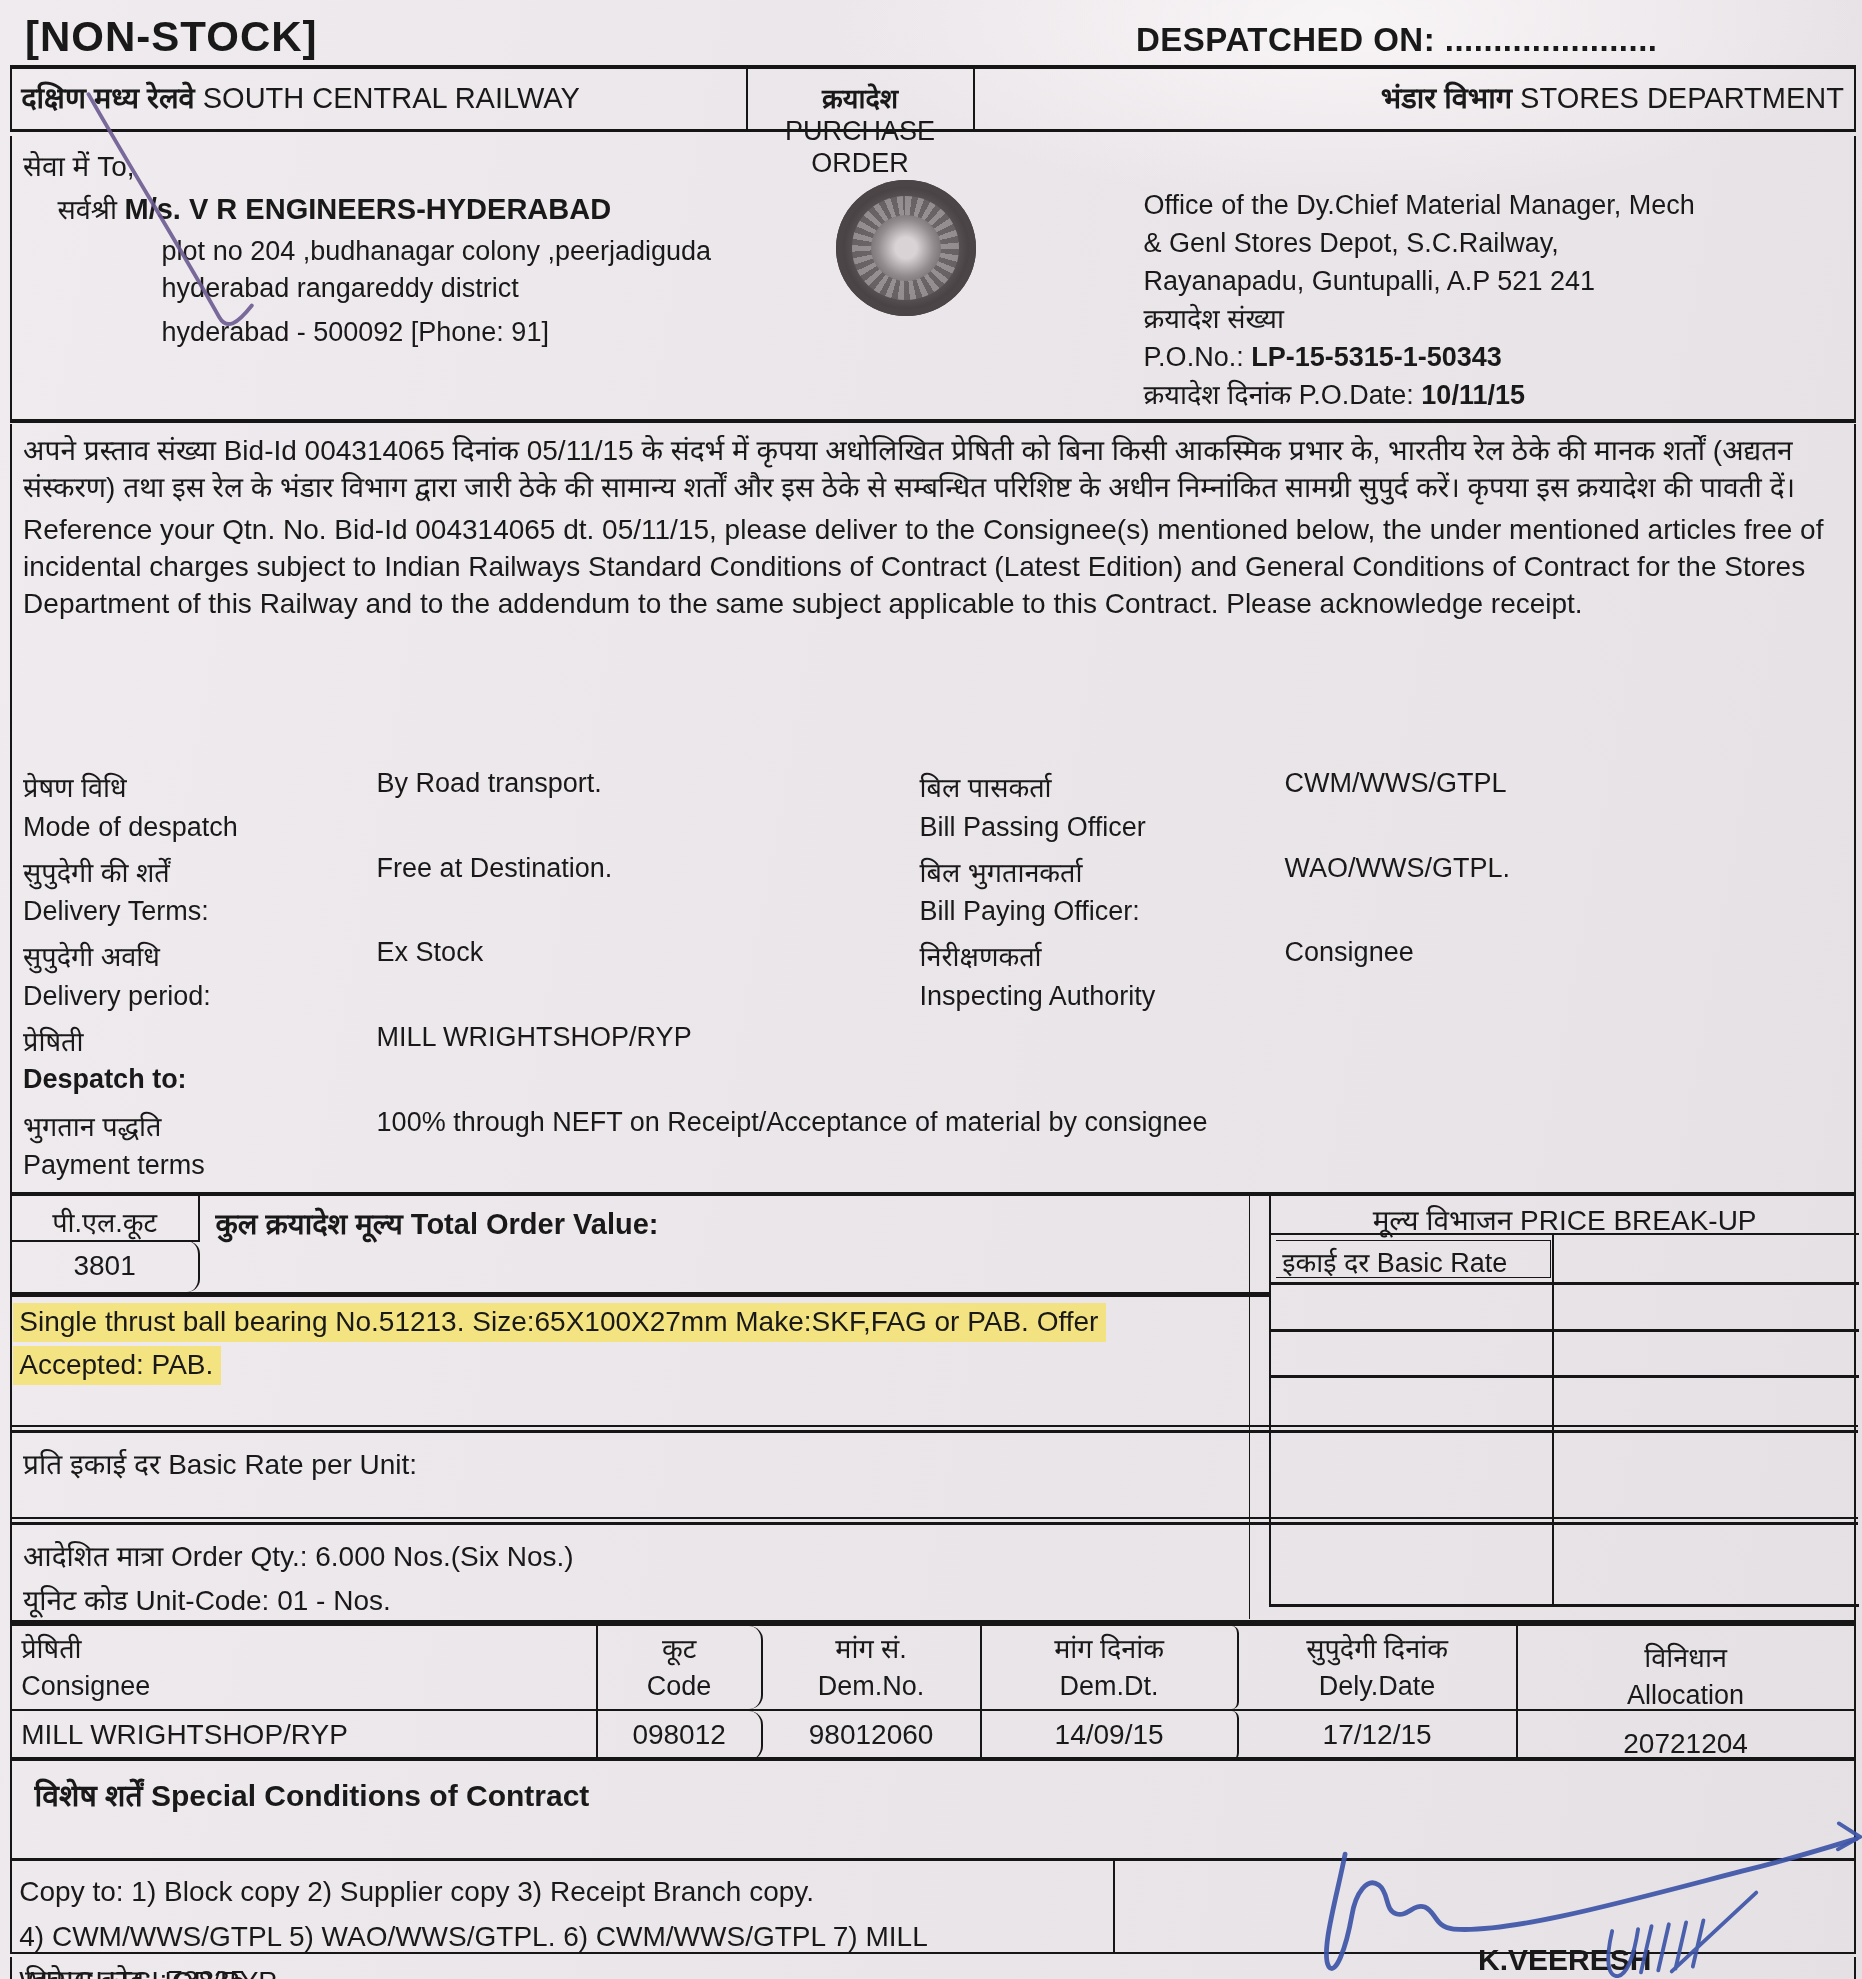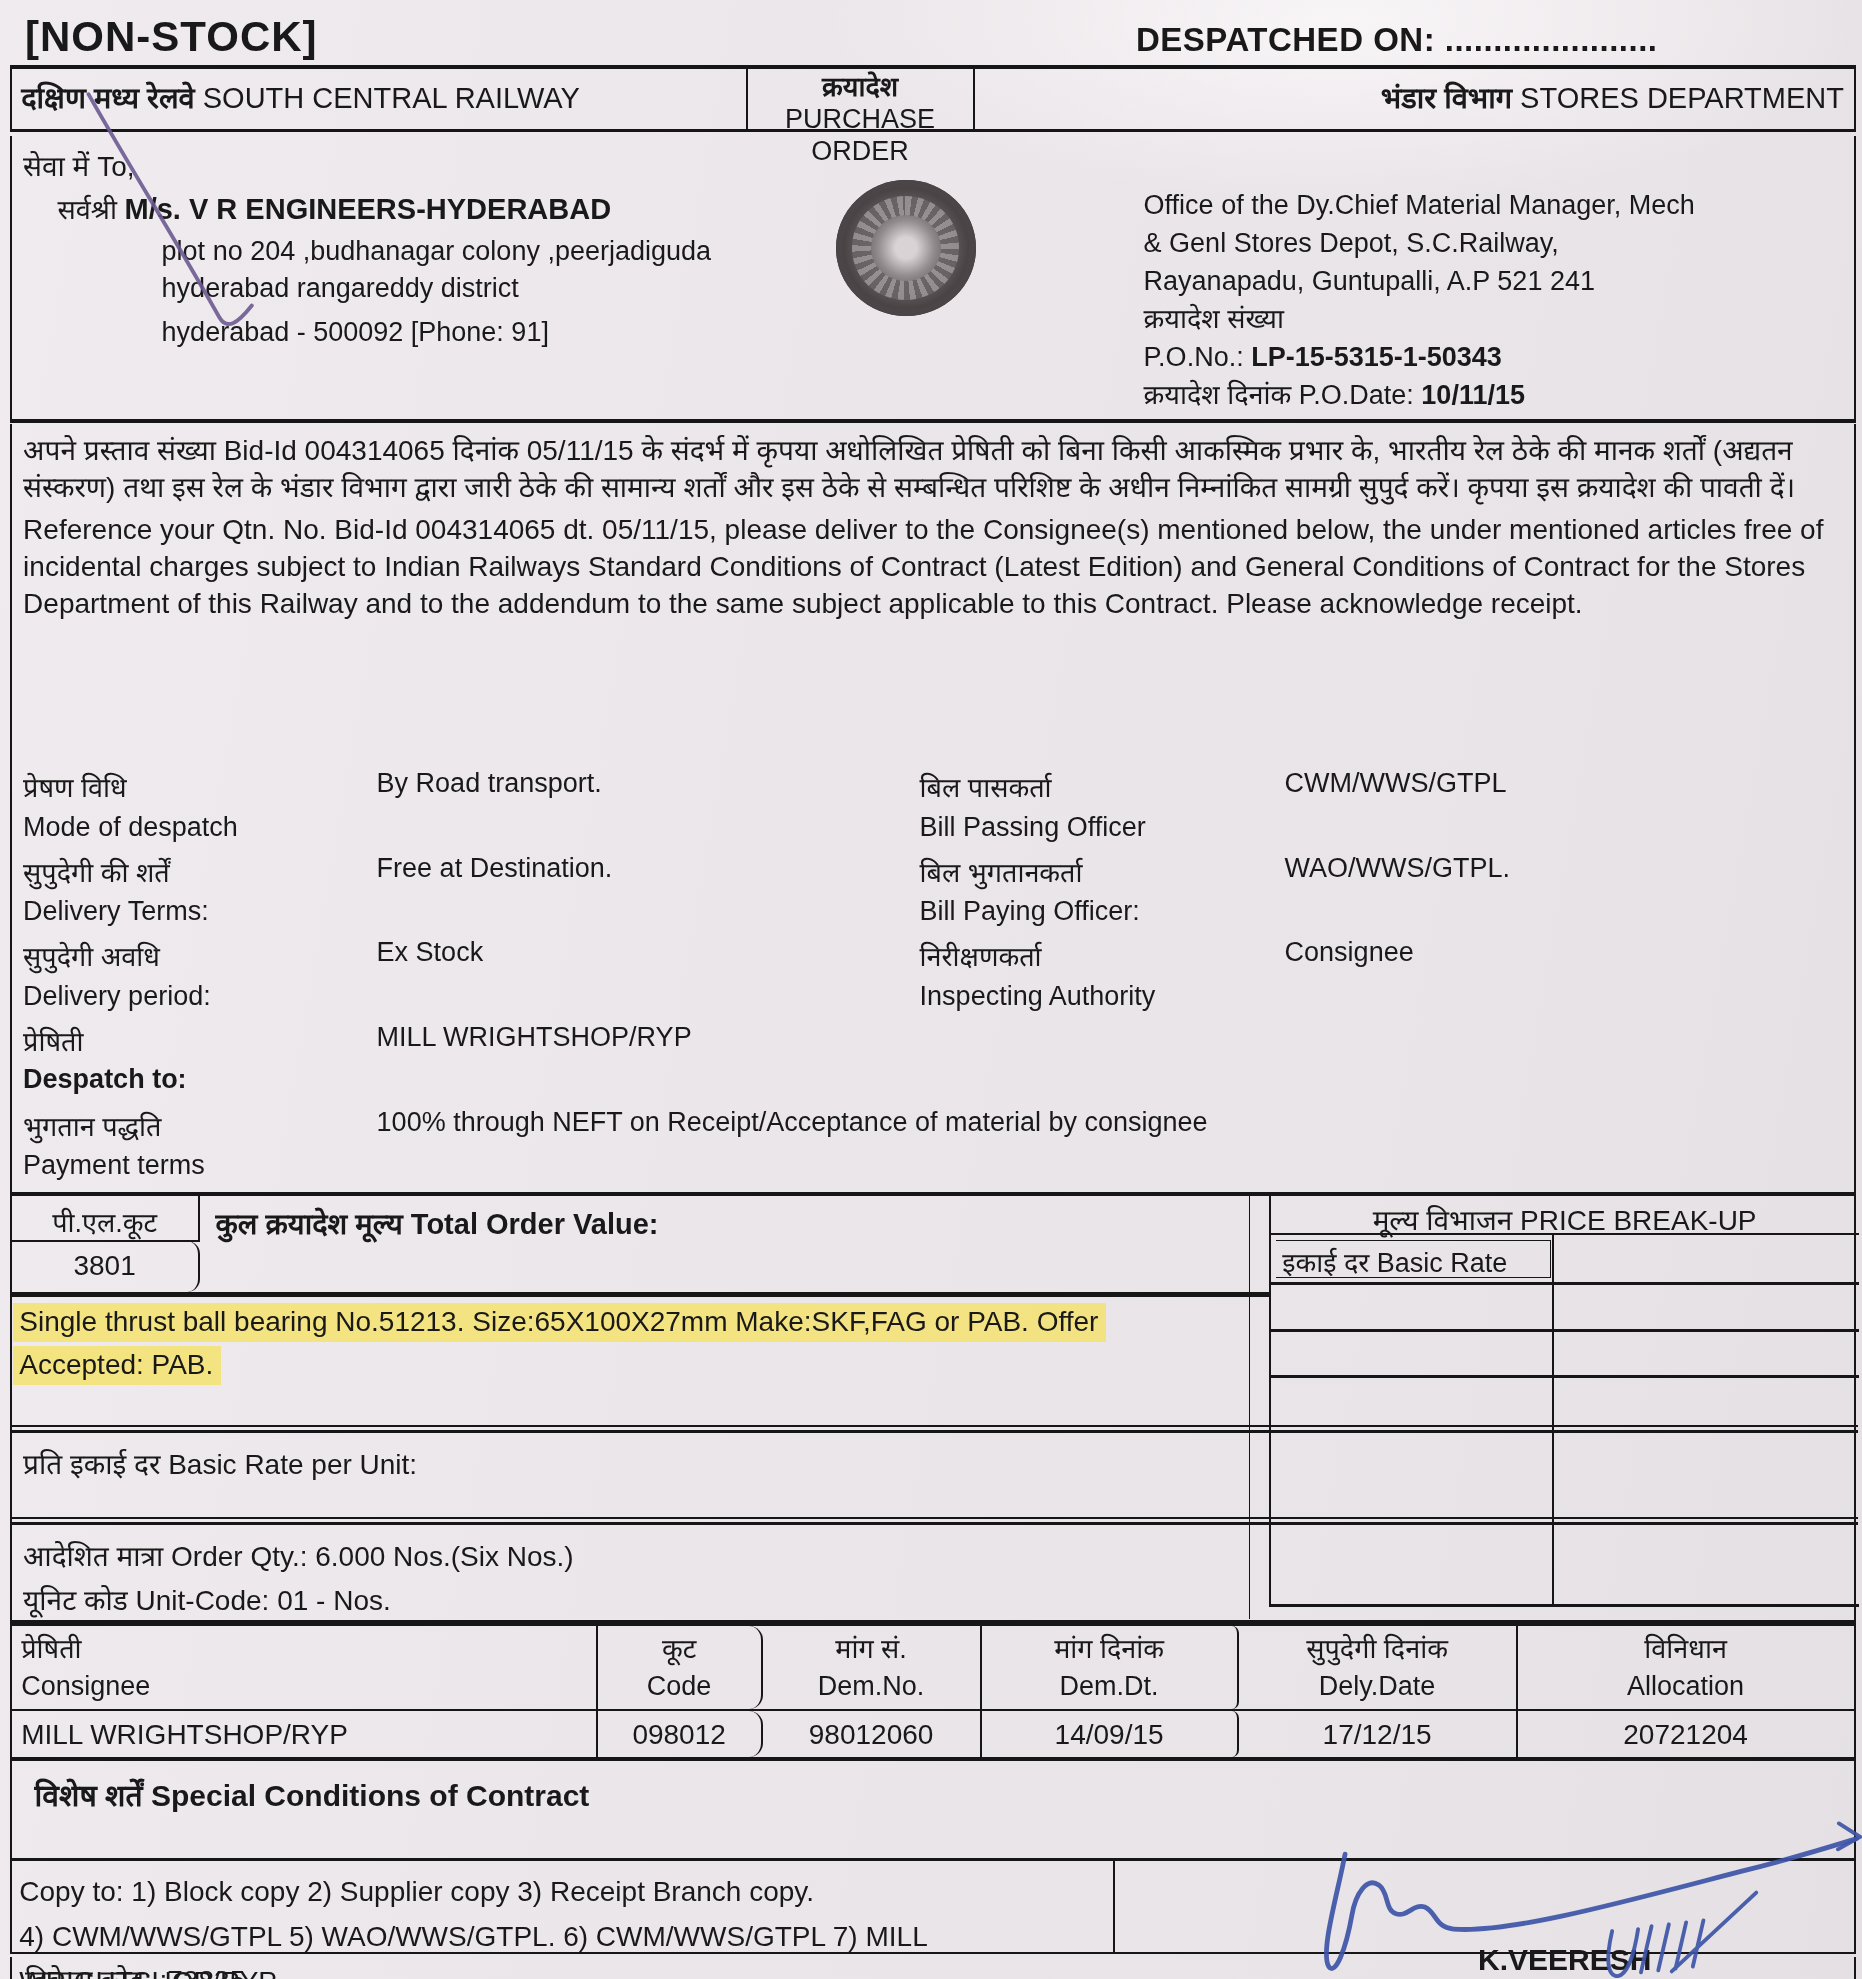--- a/index.html
+++ b/index.html
@@ -23,21 +23,21 @@
   .despatched { left: 1136px; top: 21px; font-size: 33px; font-weight: bold; letter-spacing: 0.5px; }
 
   
   .hdr-table {
     left: 9.6px; top: 65px; width: 1846px; height: 67px;
     border-top: 4.8px solid #161616; border-bottom: 3.8px solid #161616;
     border-left: 2.9px solid #161616; border-right: 2.9px solid #161616;
     display: flex;
   }
   .hcell1 { width: 736px; border-right: 2.9px solid #161616; padding: 7.7px 9.6px; font-size: 29px; }
-  .hcell2 { width: 227px; border-right: 2.9px solid #161616; text-align: center; font-size: 27px; padding-top: 2px; line-height: 32px; }
+  .hcell2 { width: 227px; border-right: 2.9px solid #161616; text-align: center; font-size: 27px; padding-top: 14px; line-height: 32px; }
   .hcell3 { flex: 1; text-align: right; padding: 7.7px 9.6px 0 0; font-size: 29px; }
 
   
   .addr {
     left: 9.6px; top: 136px; width: 1846px; height: 287px;
     border-left: 2.9px solid #161616; border-right: 2.9px solid #161616;
     border-bottom: 4.8px solid #161616;
   }
   .to-line { left: 11.5px; top: 9.6px; font-size: 28px; }
   .vname { left: 46px; top: 54px; font-size: 27px; }
@@ -110,21 +110,21 @@
 
   
   .ctable {
     left: 9.6px; top: 1624px; width: 1846px; height: 137px;
     border: 2.9px solid #161616; border-bottom: 4.8px solid #161616;
     display: flex; flex-direction: column;
   }
   .ct-hrow { display:flex; height:85px; border-bottom:2.9px solid #161616; }
   .ct-drow { display:flex; flex:1; }
   .ct-cell { border-right:2.9px solid #161616; text-align:center; font-size:27px; }
-  .ct-cell:last-child { border-right:none; }
+  .ct-cell:last-child { border-right:none;margin-top:9px; }
   .ct-hrow .ct-cell { padding-top:4.8px; line-height:37px; }
   .ct-c0 { width:586px; text-align:left; padding-left:9.6px; }
   .ct-c1 { width:165px;border-radius:14px; } .ct-c2 { width:219px; } .ct-c3 { width:257px;border-radius:7px; }
   .ct-c4 { width:279px; } .ct-c5 { flex:1; }
   .ct-drow .ct-cell { padding-top:7.7px; font-size:28px; }
 
   
   .special {
     left: 9.6px; top: 1761px; width: 1846px; height: 100px;
     border-left: 2.9px solid #161616; border-right: 2.9px solid #161616;

